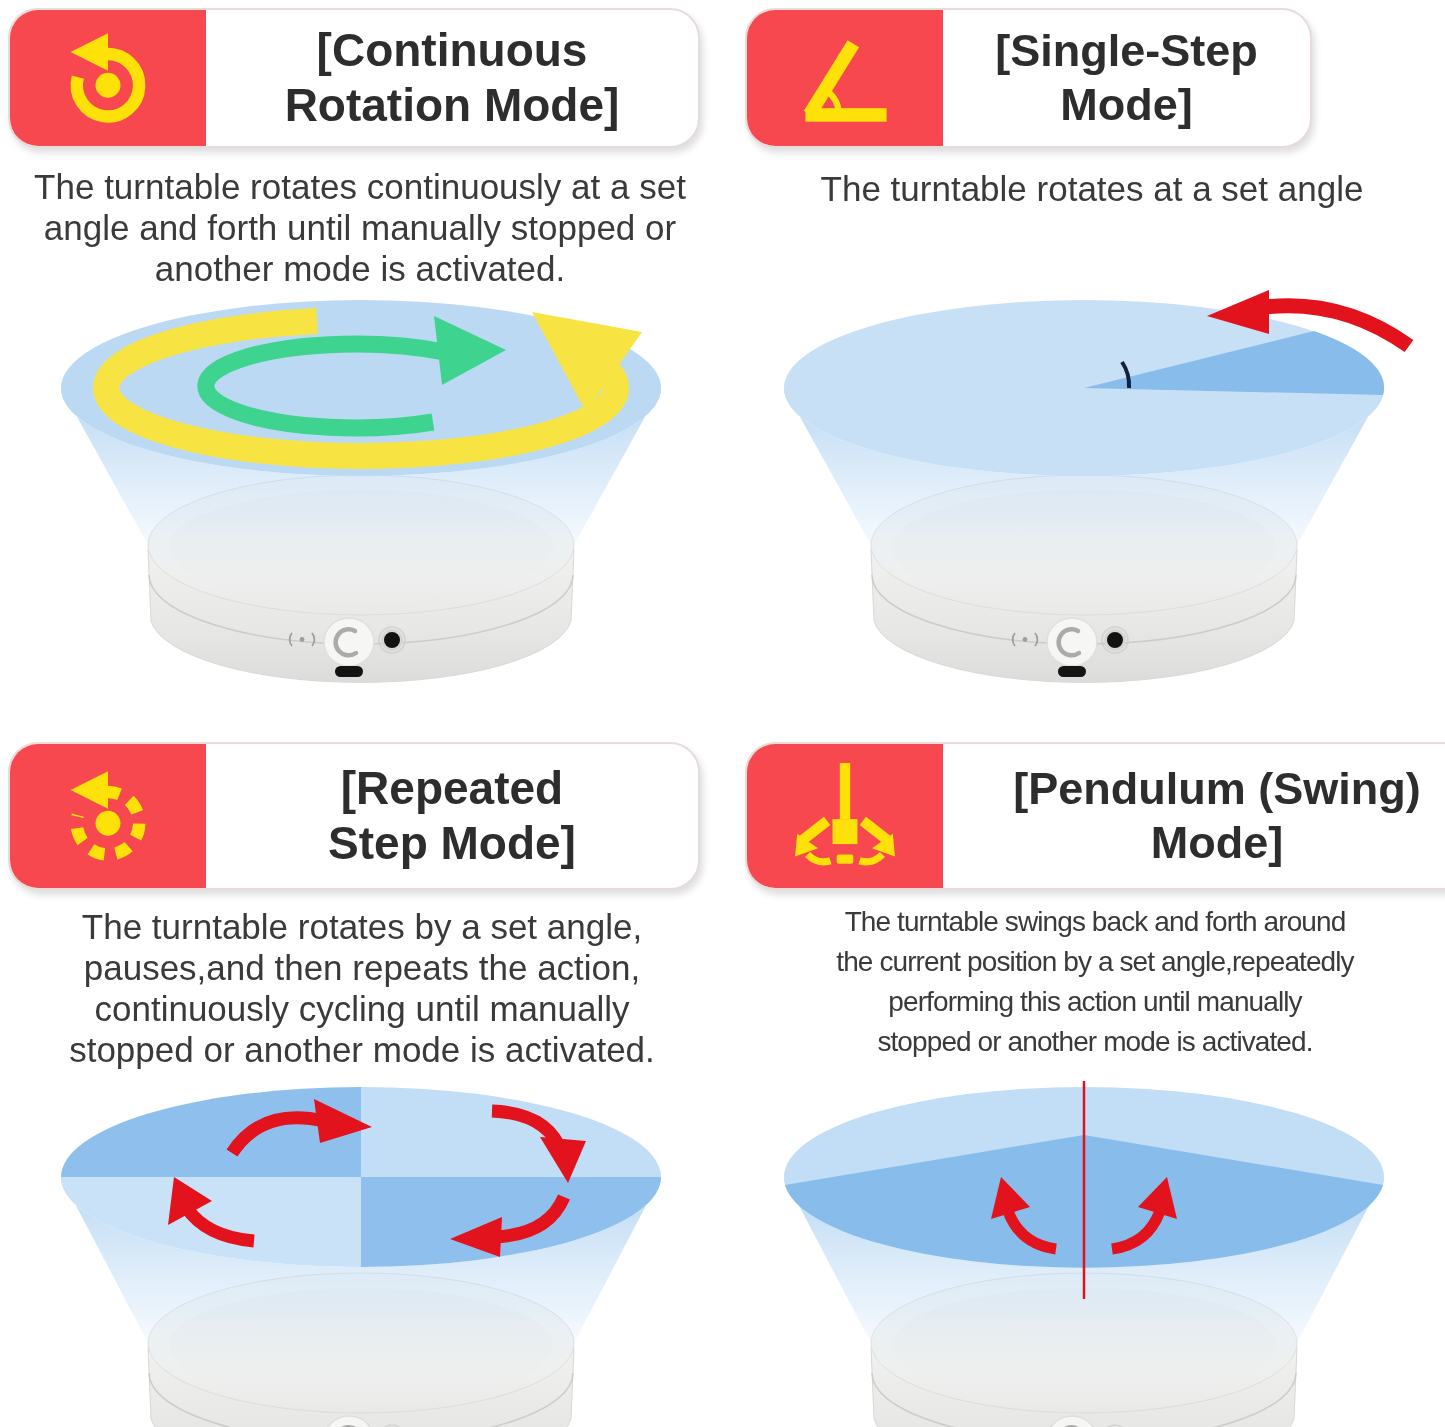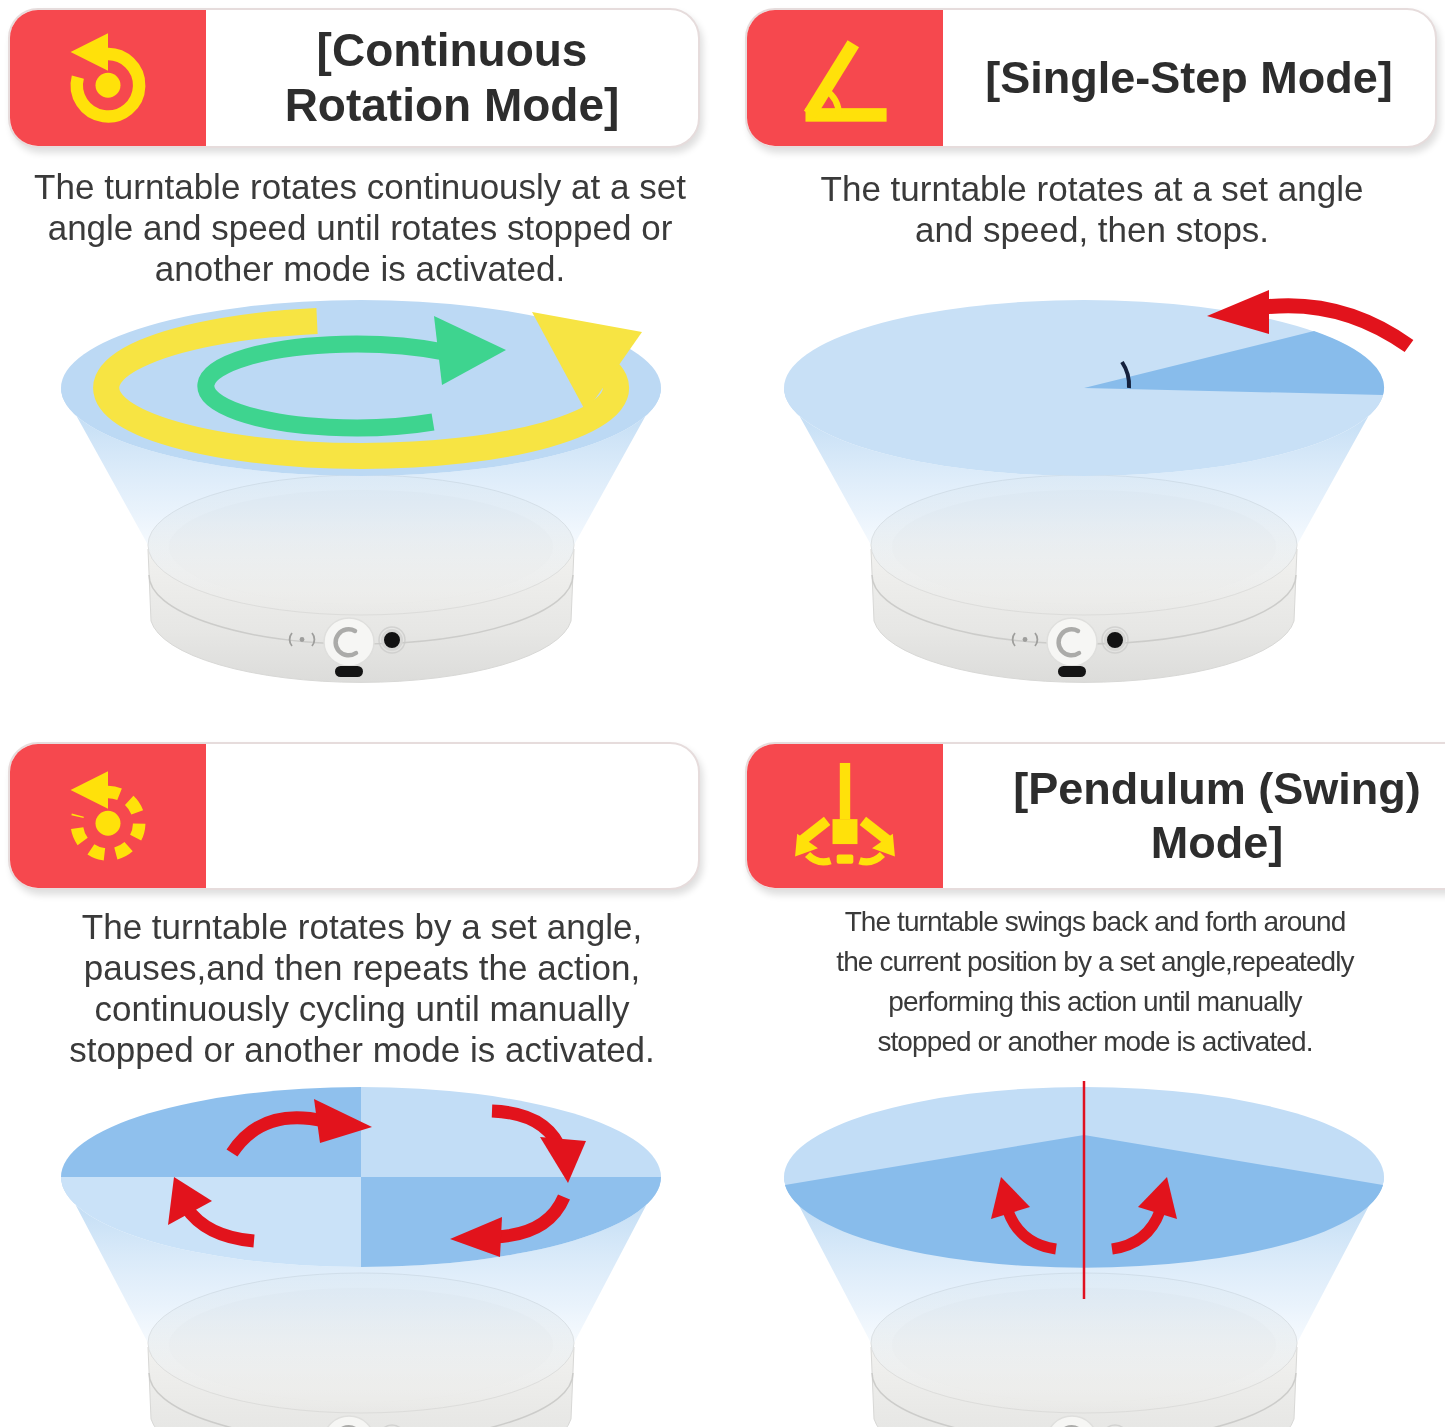--- a/index.html
+++ b/index.html
@@ -81,70 +81,73 @@
           <circle cx="50" cy="62" r="12" fill="var(--icon-yellow,#FFE10A)"></circle>
         </svg>
       </div>
       <div class="title t46">
         <div><span>[Continuous</span><br>
              <span>Rotation Mode]</span></div>
       </div>
     </div>
     <div class="desc" style="left:12px;top:166px;width:696px">
       <div>The turntable rotates continuously at a set</div>
-      <div>angle and speed until rotates stopped or</div>
+      <div>angle and forth until manually stopped or</div>
       <div>another mode is activated.</div>
     </div>
     <svg class="illus" style="left:0;top:288px" width="722" height="420" viewBox="0 0 722 420">
       <use href="#turntable" x="141" y="187"></use>
       <path d="M61,100 L148,257 A213,70 0 0 0 574,257 L661,100 A300,88 0 0 1 61,100 Z" fill="url(#cone-grad)"></path>
       <ellipse cx="361" cy="100" rx="300" ry="88" fill="var(--disc-blue,#BCD9F4)"></ellipse>
       <path d="M317,33 A255,68 0 1 0 582,66" fill="none" stroke="var(--arrow-yellow,#F7E443)" stroke-width="26"></path>
       <polygon points="532,24 642,44 586,124" fill="var(--arrow-yellow,#F7E443)"></polygon>
       <path d="M433,134 A150,42 0 1 1 444,64" fill="none" stroke="var(--arrow-green,#3ED48F)" stroke-width="17"></path>
       <polygon points="506,62 434,28 442,97" fill="var(--arrow-green,#3ED48F)"></polygon>
     </svg>
   </section>
 
   <section>
-    <div class="badge" style="left:745px;top:8px;width:692px;height:140px">
+    <div class="badge" style="left:745px;top:8px;width:567px;height:140px">
       <div class="red-panel">
         <svg width="104" height="116" viewBox="0 0 100 110">
           <rect x="12" y="84" width="78" height="13" fill="var(--icon-yellow,#FFE10A)"></rect>
           <polygon points="10.5,86.6 21.5,93.4 63.5,25.4 52.5,18.6" fill="var(--icon-yellow,#FFE10A)"></polygon>
           <path d="M44,90 A28,28 0 0 0 32,67" fill="none" stroke="var(--icon-yellow,#FFE10A)" stroke-width="6"></path>
         </svg>
       </div>
       <div class="title t45">
         <div><span>[Single-Step Mode]</span></div>
       </div>
     </div>
     <div class="desc" style="left:748px;top:168px;width:688px">
       <div>The turntable rotates at a set angle</div>
-      <div>and speed, then stops.</div>
     </div>
     <svg class="illus" style="left:723px;top:288px" width="722" height="420" viewBox="0 0 722 420">
       <use href="#turntable" x="141" y="187"></use>
       <path d="M61,100 L148,257 A213,70 0 0 0 574,257 L661,100 A300,88 0 0 1 61,100 Z" fill="url(#cone-grad)"></path>
       <ellipse cx="361" cy="100" rx="300" ry="88" fill="var(--disc-blue-light,#C8E0F6)"></ellipse>
       <path d="M361,100 L591,43 A300,88 0 0 1 660,107 Z" fill="var(--wedge-blue,#88BCEB)"></path>
       <path d="M399,74 A42,42 0 0 1 406,100" fill="none" stroke="#14213D" stroke-width="4"></path>
       <path d="M686,58 Q616,8 534,20" fill="none" stroke="var(--arrow-red,#E2131C)" stroke-width="15"></path>
       <polygon points="484,28 546,2 546,46" fill="var(--arrow-red,#E2131C)"></polygon>
     </svg>
   </section>
 
   <section>
     <div class="badge" style="left:8px;top:742px;width:692px;height:148px">
       <div class="red-panel">
         <svg width="104" height="120" viewBox="0 0 100 110">
           <path d="M47.4,32.1 A30,30 0 1 1 21,54.2" fill="none" stroke="var(--icon-yellow,#FFE10A)" stroke-width="12" stroke-dasharray="14 11"></path>
           <polygon points="14,30 50,12 50,48" fill="var(--icon-yellow,#FFE10A)"></polygon>
           <circle cx="50" cy="62" r="12" fill="var(--icon-yellow,#FFE10A)"></circle>
         </svg>
+      </div>
+      <div class="title t46">
+        <div><span>[Repeated</span><br>
+             <span>Step Mode]</span></div>
       </div>
     </div>
     <div class="desc" style="left:12px;top:906px;width:700px">
       <div>The turntable rotates by a set angle,</div>
       <div>pauses,and then repeats the action,</div>
       <div>continuously cycling until manually</div>
       <div>stopped or another mode is activated.</div>
     </div>
     <svg class="illus" style="left:0;top:1077px" width="722" height="350" viewBox="0 0 722 350">
       <use href="#turntable" x="141" y="196"></use>

